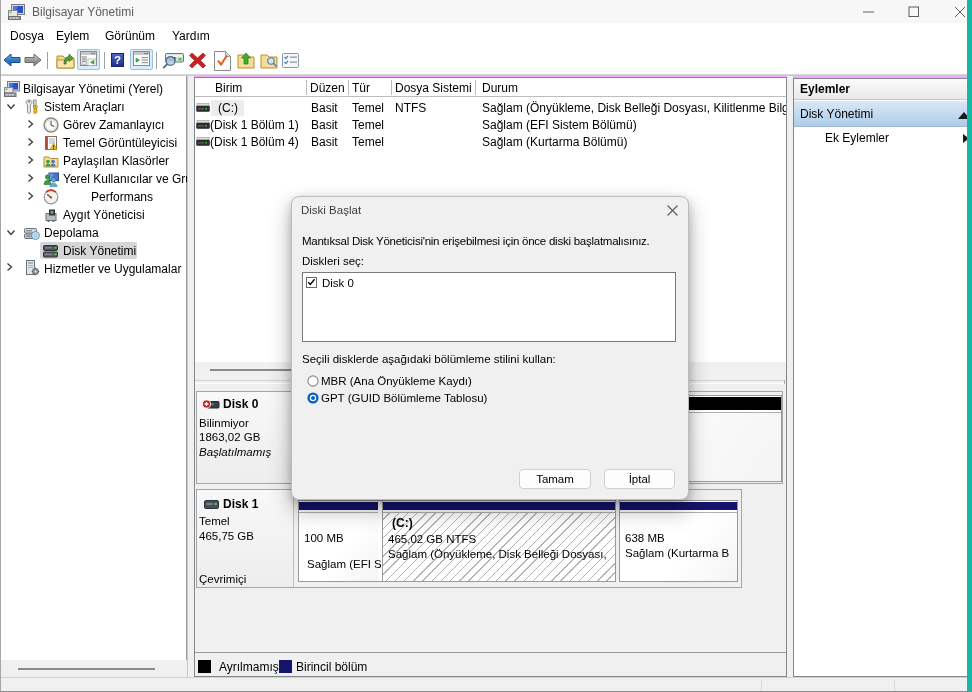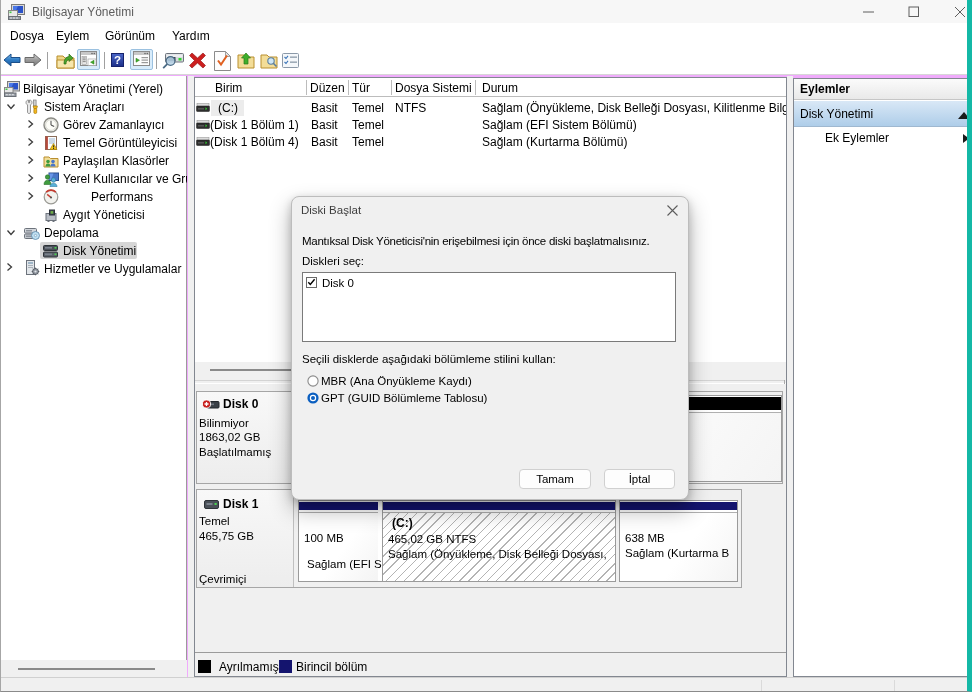--- a/index.html
+++ b/index.html
@@ -370,21 +370,21 @@
     <div class="abs" style="left:2px;top:314px;width:97px;height:91px;background:linear-gradient(#f8f8f8,#ededed);border-right:1px solid #c0c0c0;"></div>
     <svg class="abs" style="left:7px;top:320px;" width="18" height="13" viewBox="0 0 18 13">
       <rect x="5" y="3.5" width="12" height="6.5" rx="1" fill="#3a4047" stroke="#23272c"></rect>
       <rect x="7" y="5.5" width="5" height="1.6" fill="#6d757f"></rect>
       <circle cx="4.5" cy="6" r="4.1" fill="#c8201e" stroke="#fff" stroke-width="0.9"></circle>
       <path d="M2.5 6 L6.5 6 M4.5 4 L4.5 8" stroke="#fff" stroke-width="1.3"></path>
     </svg>
     <div class="txt" style="left:28px;top:319px;font-weight:bold;">Disk 0</div>
     <div class="txt g" style="left:4px;top:338px;">Bilinmiyor</div>
     <div class="txt g" style="left:4px;top:352px;">1863,02 GB</div>
-    <div class="txt g" style="left:4px;top:367px;">Başlatılmamış</div>
+    <div class="txt g" style="left:4px;top:367px;font-style:italic;">Başlatılmamış</div>
     <div class="abs" style="left:102px;top:317px;width:485px;height:87px;border:1px solid #9a9a9a;background:#fff;">
       <div class="abs" style="left:0;top:1px;width:483px;height:13px;background:#000;"></div>
       <div class="abs" style="left:0;top:16px;width:483px;height:69px;background:linear-gradient(125deg,#ffffff 55%,#f4f4f4);border-top:1px solid #b0b0b0;"></div>
     </div>
 
     <div class="abs" style="left:1px;top:411px;width:546px;height:99px;border:1px solid #a6a6a6;background:#f0f0f0;"></div>
     <div class="abs" style="left:2px;top:412px;width:97px;height:97px;background:linear-gradient(#f8f8f8,#ededed);border-right:1px solid #c0c0c0;"></div>
     <svg class="abs" style="left:9px;top:422px;" width="15" height="9" viewBox="0 0 15 9">
       <rect x="0.5" y="0.5" width="14" height="8" rx="1.5" fill="#4a5058" stroke="#2e3338"></rect>
       <rect x="2.5" y="3" width="6" height="2" fill="#7a828c"></rect>

